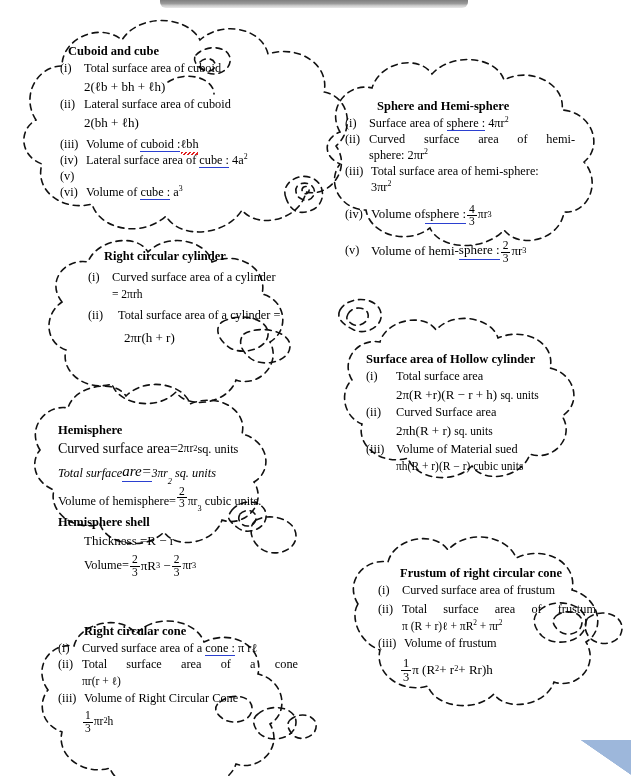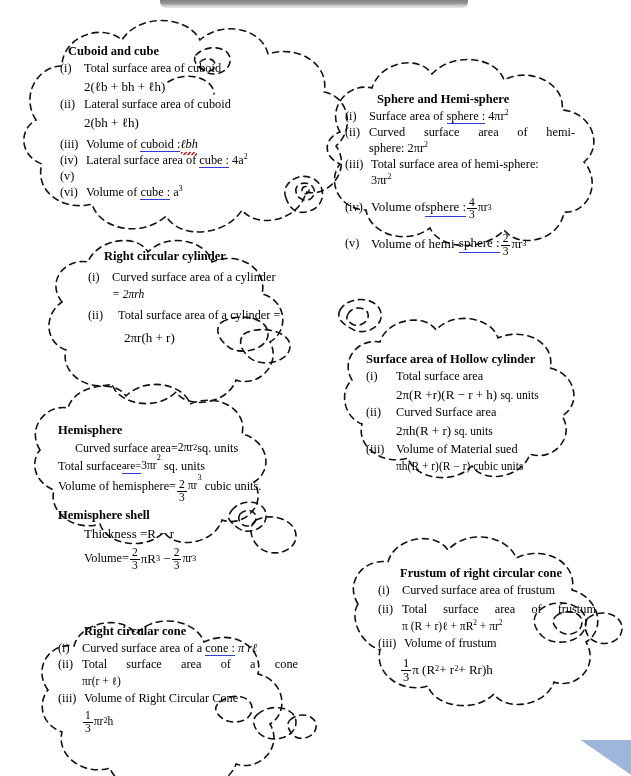--- a/index.html
+++ b/index.html
@@ -33,21 +33,21 @@
   .txt.just{text-align:justify;text-align-last:justify;}
   .fml{font-size:13px;line-height:1.35;margin:1px 0 2px 0;}
   .sm{font-size:11.5px;}
   .ul-blue{border-bottom:1.4px double #2b40d0;padding-bottom:0px;}
   .redsq{display:inline-block;position:relative;}
   .redsq:after{
     content:"";position:absolute;left:1px;right:1px;bottom:-2px;height:3px;
     background:repeating-linear-gradient(135deg,#e02020 0 1.5px,transparent 1.5px 3px);
   }
   sup{font-size:0.64em;vertical-align:super;line-height:0;}
-  .it{font-style:italic;}
+  .it{}
   .frac{display:inline-flex;flex-direction:column;vertical-align:middle;
         text-align:center;font-size:11.5px;line-height:1.02;margin:0 1px;
         position:relative;top:1px;}
   .frac .n{border-bottom:1.1px solid #000;padding:0 2px;}
   .frac .d{padding:0 2px;}
   .mathline{display:flex;align-items:center;gap:0px;font-size:13px;}
 </style>
 </head>
 <body>
 
@@ -152,21 +152,21 @@
     </div>
     <div class="row">
       <span class="num wide">(v)</span>
     </div>
     <div class="row">
       <span class="num wide">(vi)</span>
       <span class="txt"><span>Volume of </span><span class="ul-blue">cube :</span><span> a</span><sup>3</sup></span>
     </div>
   </div>
 
-  <div class="block" style="left:345px;top:92px;width:230px;">
+  <div class="block" style="left:345px;top:99px;width:230px;">
     <div class="hd" style="padding-left:32px;">Sphere and Hemi-sphere</div>
     <div class="row">
       <span class="num">(i)</span>
       <span class="txt"><span>Surface area of </span><span class="ul-blue">sphere :</span><span> 4πr</span><sup>2</sup></span>
     </div>
     <div class="row">
       <span class="num">(ii)</span>
       <span class="txt just">Curved surface area of hemi-</span>
     </div>
     <div class="row">
@@ -243,34 +243,34 @@
     <div class="row">
       <span class="num" style="width:30px;flex:0 0 30px;">(iii)</span>
       <span class="txt">Volume of Material sued</span>
     </div>
     <div class="fml sm" style="padding-left:30px;"><span>πh(R + r)(R − r)</span> <span>cubic units</span></div>
   </div>
 
   <div class="block" style="left:58px;top:423px;width:250px;">
     <div class="hd">Hemisphere</div>
     <div class="fml" style="display:flex;align-items:center;">
-        <span style="font-size:12px;margin-left:17px;">Curved surface area= </span>
+        <span style="font-size:14px;">Curved surface area= </span>
         <span class="sm">2πr</span>
         <sup>2</sup>
         <span style="font-size:12.3px;">sq. units</span>
       </div>
-    <div class="fml" style="display:flex;align-items:flex-start;">
+    <div class="fml" style="display:flex;align-items:flex-end;font-style:italic;">
         <span style="font-size:12.3px;">Total surface </span>
-        <span class="ul-blue" style="font-size:11px;">are=</span>
+        <span class="ul-blue" style="font-size:15px;">are=</span>
         <span class="sm"> 3πr</span>
         <sup>2</sup>
         <span style="font-size:12.3px;">&nbsp;</span>
         <span style="font-size:12.3px;">sq. units</span>
       </div>
-    <div class="fml" style="display:flex;align-items:flex-start;margin-top:3px;">
+    <div class="fml" style="display:flex;align-items:flex-end;margin-top:3px;">
         <span style="font-size:12.3px;">Volume of hemisphere=</span>
         <span class="frac">
           <span class="n">2</span>
           <span class="d">3</span>
         </span>
         <span class="sm">πr</span>
         <sup>3</sup>
         <span style="font-size:12.3px;">&nbsp;</span>
         <span style="font-size:12.3px;">cubic units.</span>
       </div>

